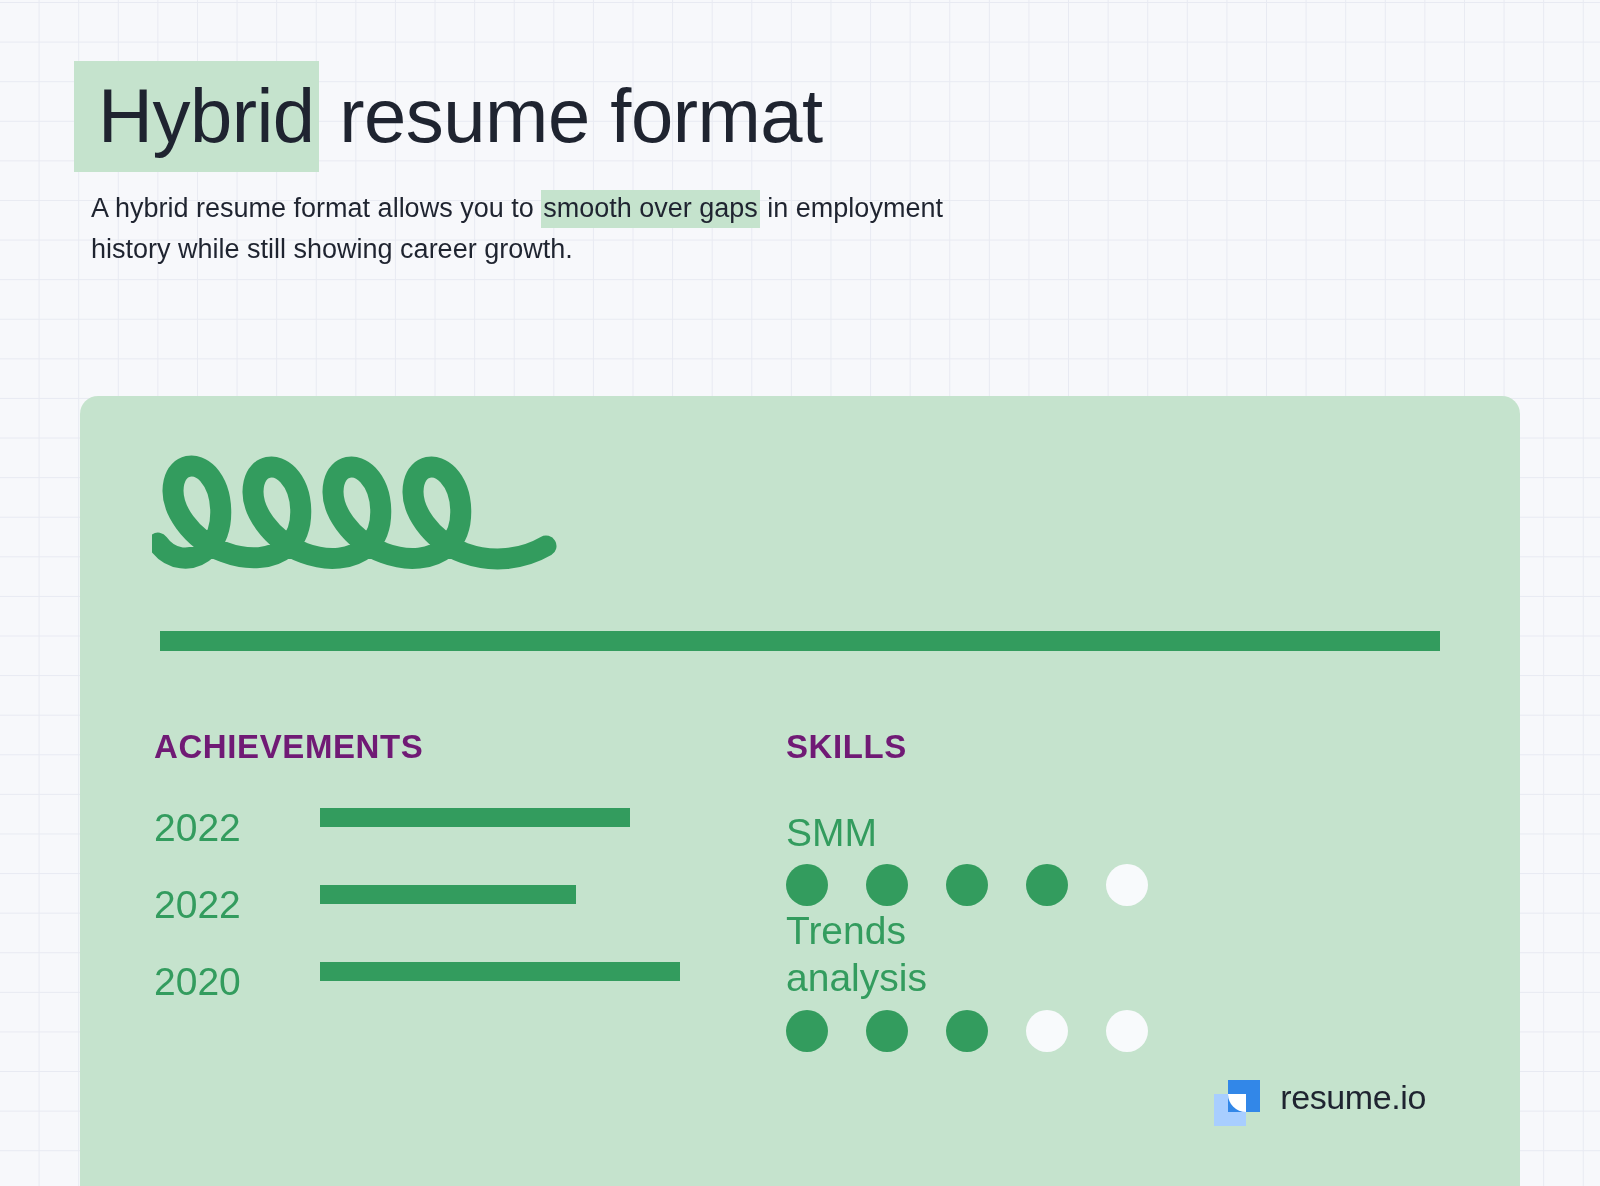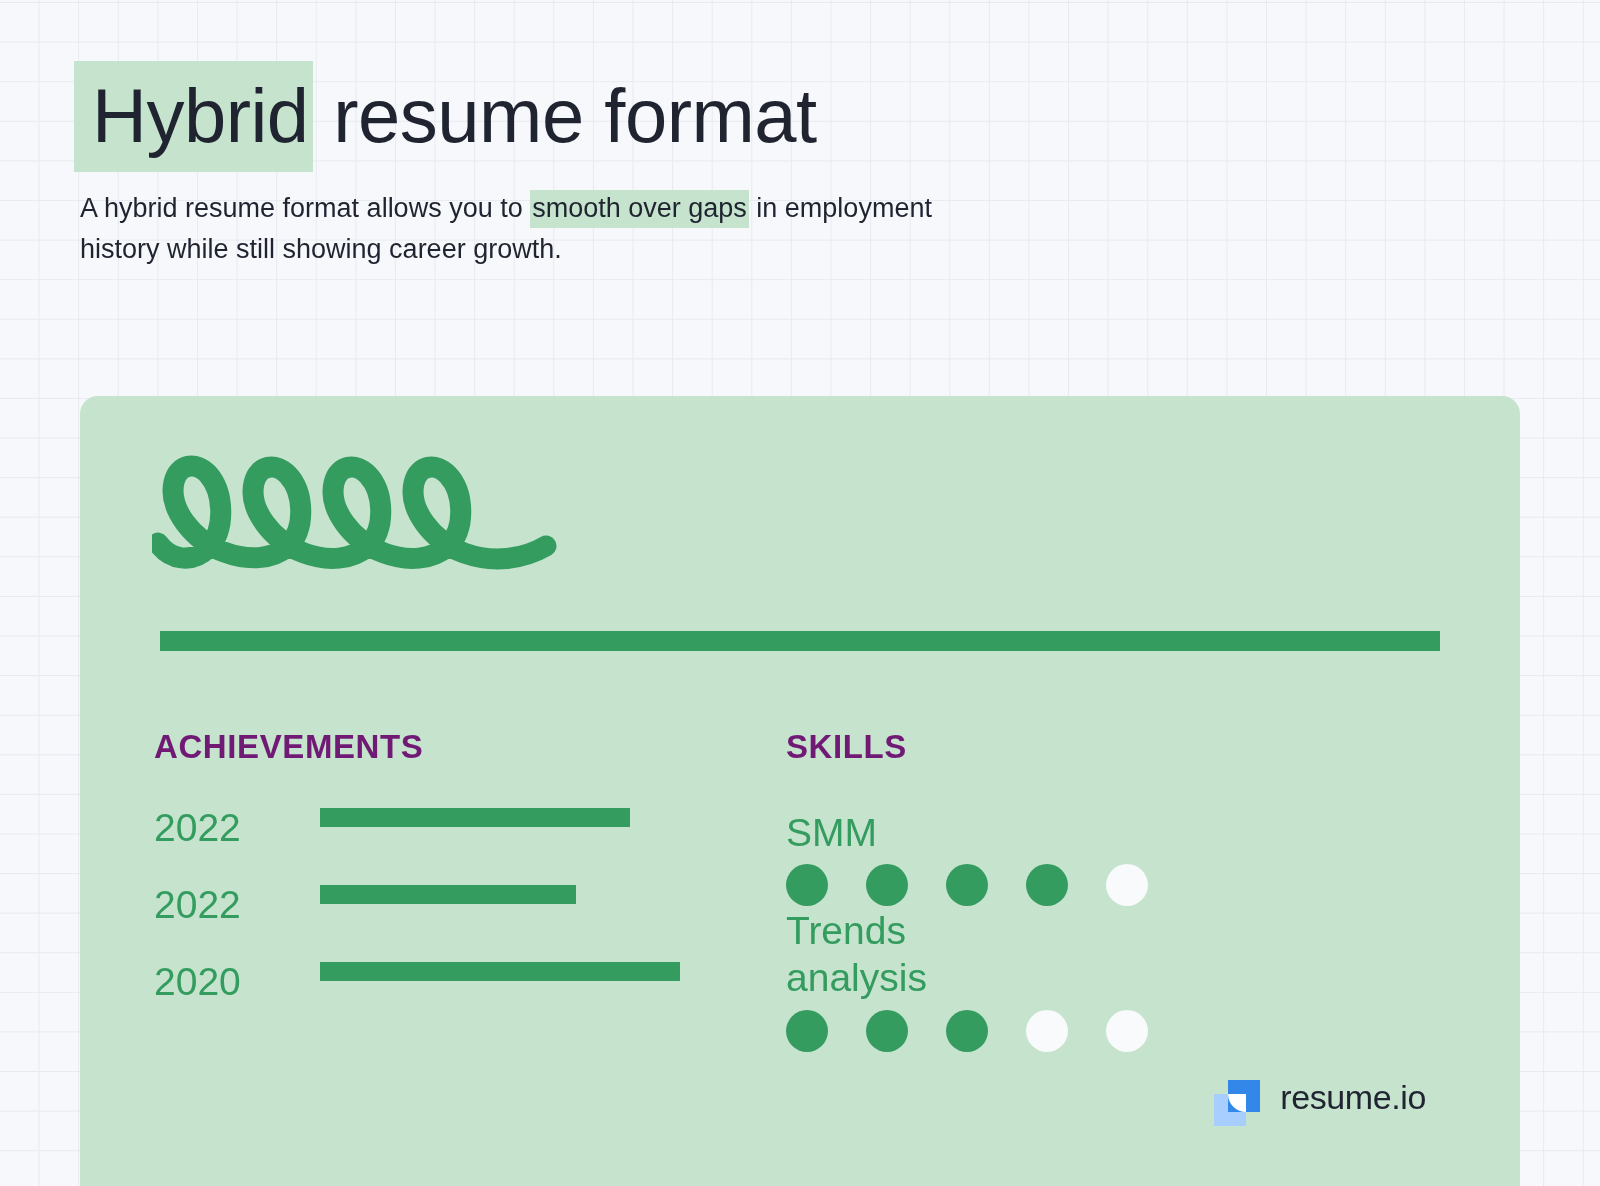--- a/index.html
+++ b/index.html
@@ -34,30 +34,31 @@
   #page-title {
     font-size:76px;
     font-weight:400;
     line-height:1.0;
     color:#1f2430;
     letter-spacing:-0.5px;
     white-space:nowrap;
   }
   #page-title .hl {
     background-color:#c5e3cd;
-    padding:12px 4px 14px 18px;
+    padding:12px 4px 14px 24px;
     margin-left:-6px;
   }
 
   #page-subtitle {
     margin-top:34px;
     font-size:27px;
     line-height:1.52;
     color:#1f2430;
     max-width:900px;
+    margin-left:11px;
   }
   #page-subtitle .hl {
     background-color:#c5e3cd;
     padding:3px 2px 5px 2px;
   }
 
   
   #resume-card {
     position:absolute;
     left:80px;

